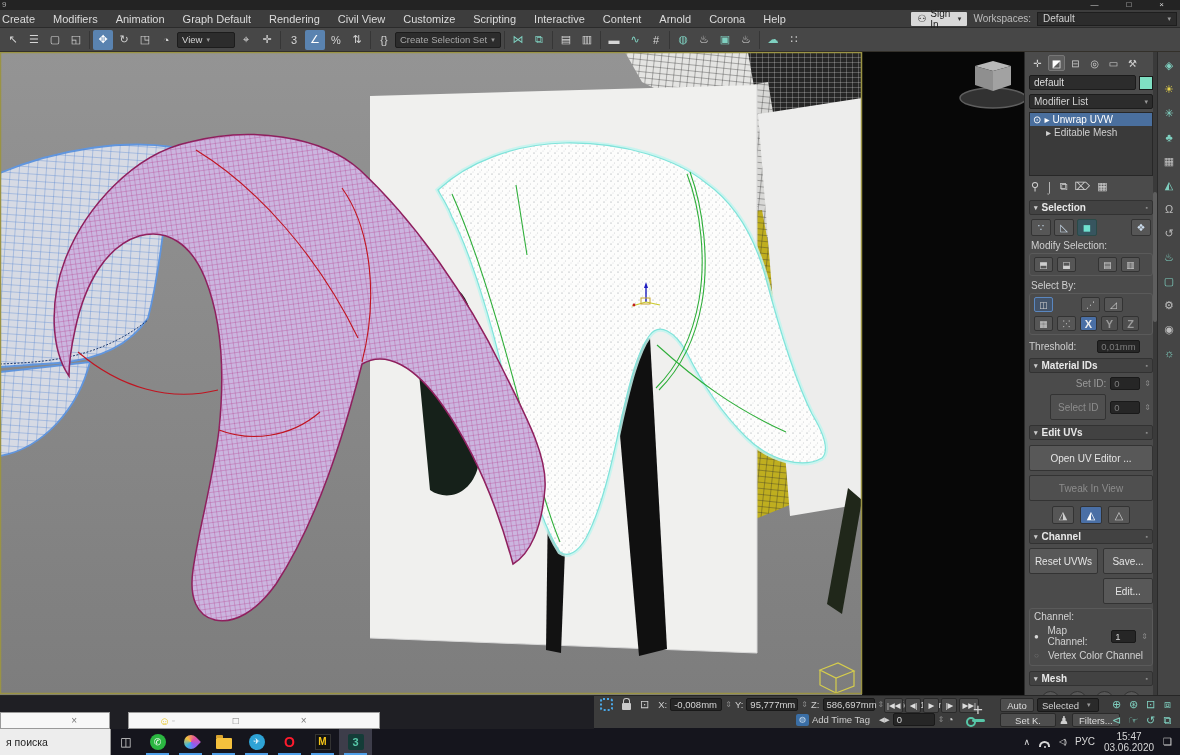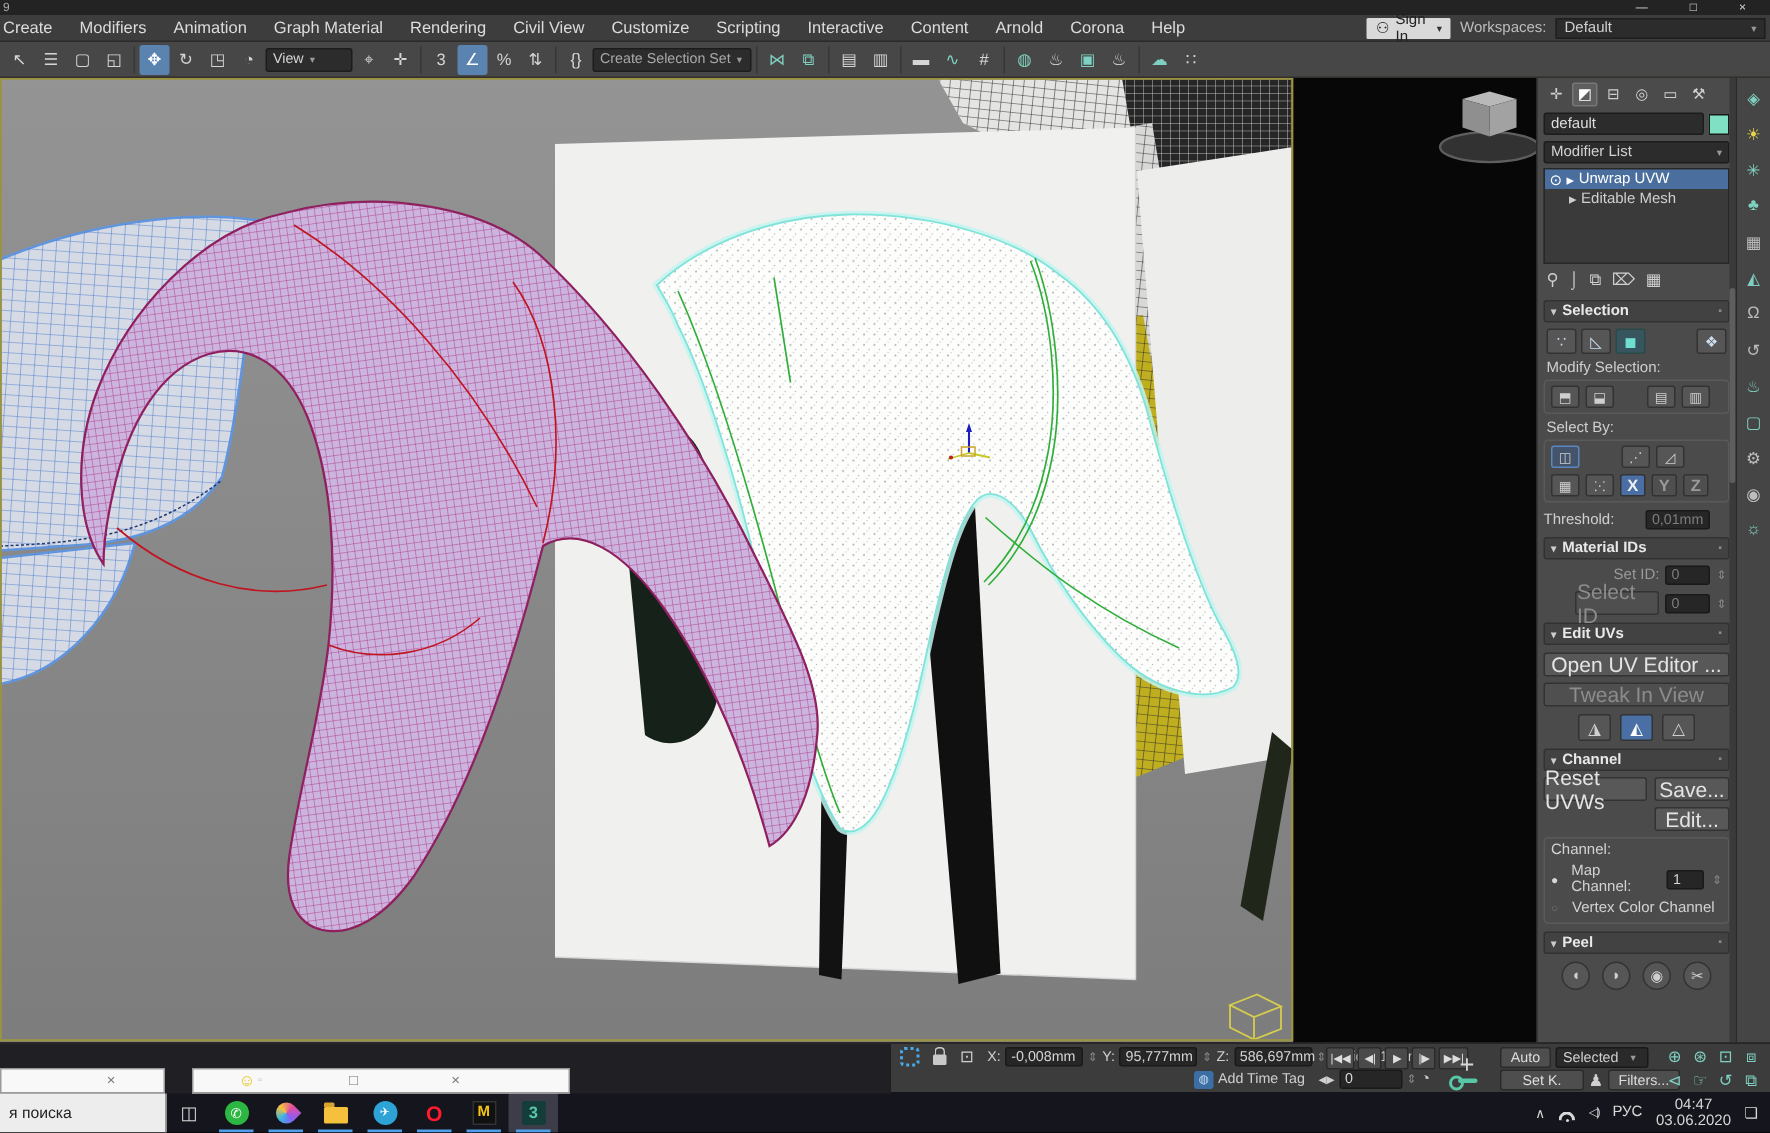--- a/index.html
+++ b/index.html
@@ -60,21 +60,21 @@
 .gbox{border:1px solid #5a5a5a;border-radius:3px;margin-top:2px;padding:3px 4px;display:flex;align-items:center;gap:4px;flex-wrap:wrap}
 .gbtn{width:19px;height:15px;background:#565656;border:1px solid #333;display:flex;align-items:center;justify-content:center;font-size:9px;color:#cfcfcf;border-radius:2px}
 .gbtn.hl{border-color:#5a87c0;background:#44546a}
 .axis{width:17px;height:15px;display:flex;align-items:center;justify-content:center;font-size:11px;font-weight:bold;color:#9a9a9a;background:#4f4f4f;border:1px solid #333;border-radius:2px}
 .axis.active{background:#4a6fa5;color:#eee}
 .throw{display:flex;align-items:center;gap:21px;margin-top:5px;justify-content:space-between;padding-right:2px}
 .dlab{color:#9a9a9a}
 .field{background:#262626;border:1px solid #191919;color:#d5d5d5;font-size:9.5px;height:13px;display:inline-flex;align-items:center;padding:0 3px;border-radius:2px}
 .field.dis{color:#7d7d7d}
 .spin{color:#8a8a8a;font-size:8px}
-.pbtn{background:#585858;border:1px solid #333;border-radius:2px;color:#e4e4e4;height:16px;display:flex;align-items:center;justify-content:center;font-size:14px}
+.pbtn{background:#585858;border:1px solid #333;border-radius:2px;color:#e4e4e4;height:26px;display:flex;align-items:center;justify-content:center;font-size:10px}
 .pbtn.dis{background:#4f4f4f;color:#8c8c8c}
 .mrow{display:flex;align-items:center;gap:4px;margin-top:4px;justify-content:flex-end;padding-right:2px}
 .uvicons{display:flex;gap:6px;justify-content:center;margin-top:5px}
 .uvb{width:22px;height:18px;background:#565656;border:1px solid #333;border-radius:2px;display:flex;align-items:center;justify-content:center;color:#cfcfcf;font-size:11px}
 .uvb.active{background:#4a6fa5;color:#fff}
 .chrow{display:flex;gap:5px;margin-top:4px}
 .radrow{display:flex;align-items:center;gap:5px;margin-top:3px}
 .rad{font-size:8px;color:#d8d8d8;width:9px}
 .rad.off{color:#777}
 .peelicons{display:flex;gap:8px;justify-content:center;margin-top:5px}
@@ -147,21 +147,21 @@
     <span>—</span>
     <span>□</span>
     <span>×</span>
   </div>
 </div>
 
 <div class="menubar">
   <span class="mi">Create</span>
   <span class="mi">Modifiers</span>
   <span class="mi">Animation</span>
-  <span class="mi">Graph Material</span>
+  <span class="mi">Graph Default</span>
   <span class="mi">Rendering</span>
   <span class="mi">Civil View</span>
   <span class="mi">Customize</span>
   <span class="mi">Scripting</span>
   <span class="mi">Interactive</span>
   <span class="mi">Content</span>
   <span class="mi">Arnold</span>
   <span class="mi">Corona</span>
   <span class="mi">Help</span>
   <div class="mright">
@@ -464,21 +464,21 @@
         <span class="spin">⇕</span>
       </div>
       <div class="radrow">
         <span class="rad off">○</span>
         <span>Vertex Color Channel</span>
       </div>
     </div>
 
     <div class="rohead">
       <span class="ra">▾</span>
-      <span>Peel</span>
+      <span>Mesh</span>
       <span class="pin">▪</span>
     </div>
     <div class="peelicons">
       <span>◖</span>
       <span>◗</span>
       <span>◉</span>
       <span>✂</span>
     </div>
 
     <div class="pscroll">
@@ -605,18 +605,18 @@
   <div class="app run activeapp">
     <span class="maxico">3</span>
   </div>
   <div class="tspace"></div>
   <div class="tray">
     <span class="chev">∧</span>
     <span class="wifi"></span>
     <span class="spk">◁)</span>
     <span>РУС</span>
     <span class="clockblk">
-      <span>04:47</span>
+      <span>15:47</span>
       <span>03.06.2020</span>
     </span>
     <span class="notif">❏</span>
   </div>
 </div>
 
 </body></html>

